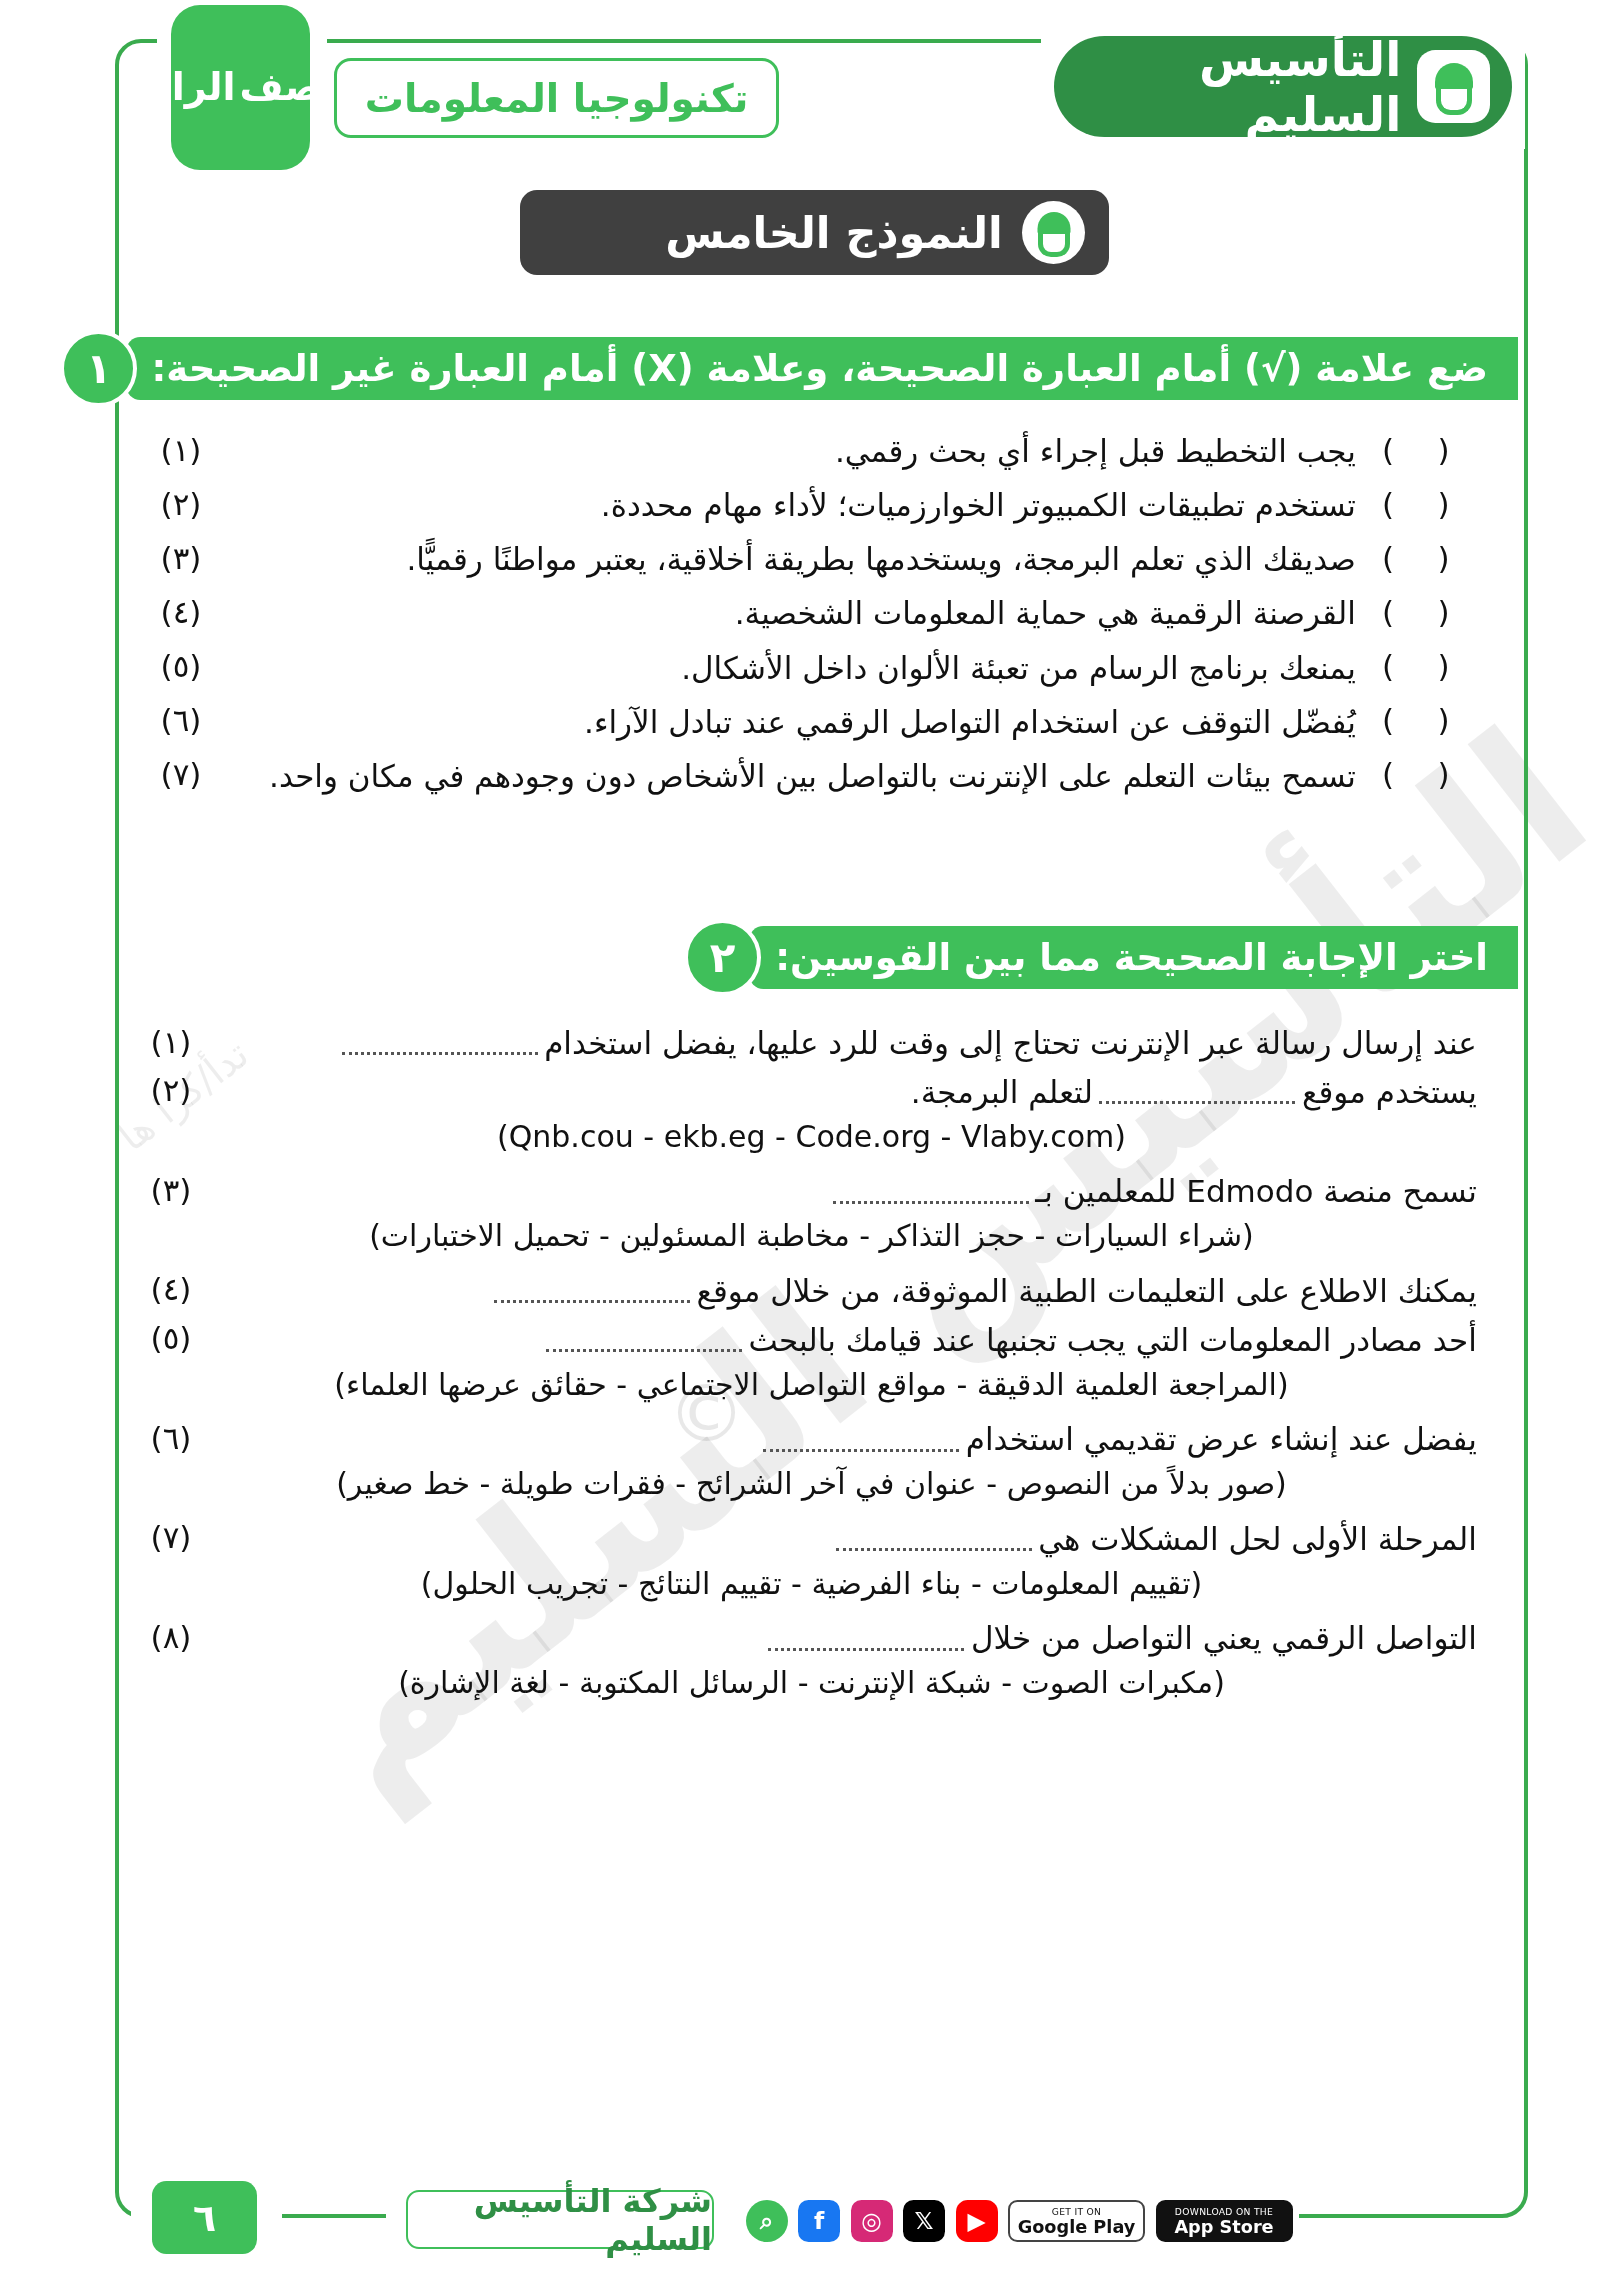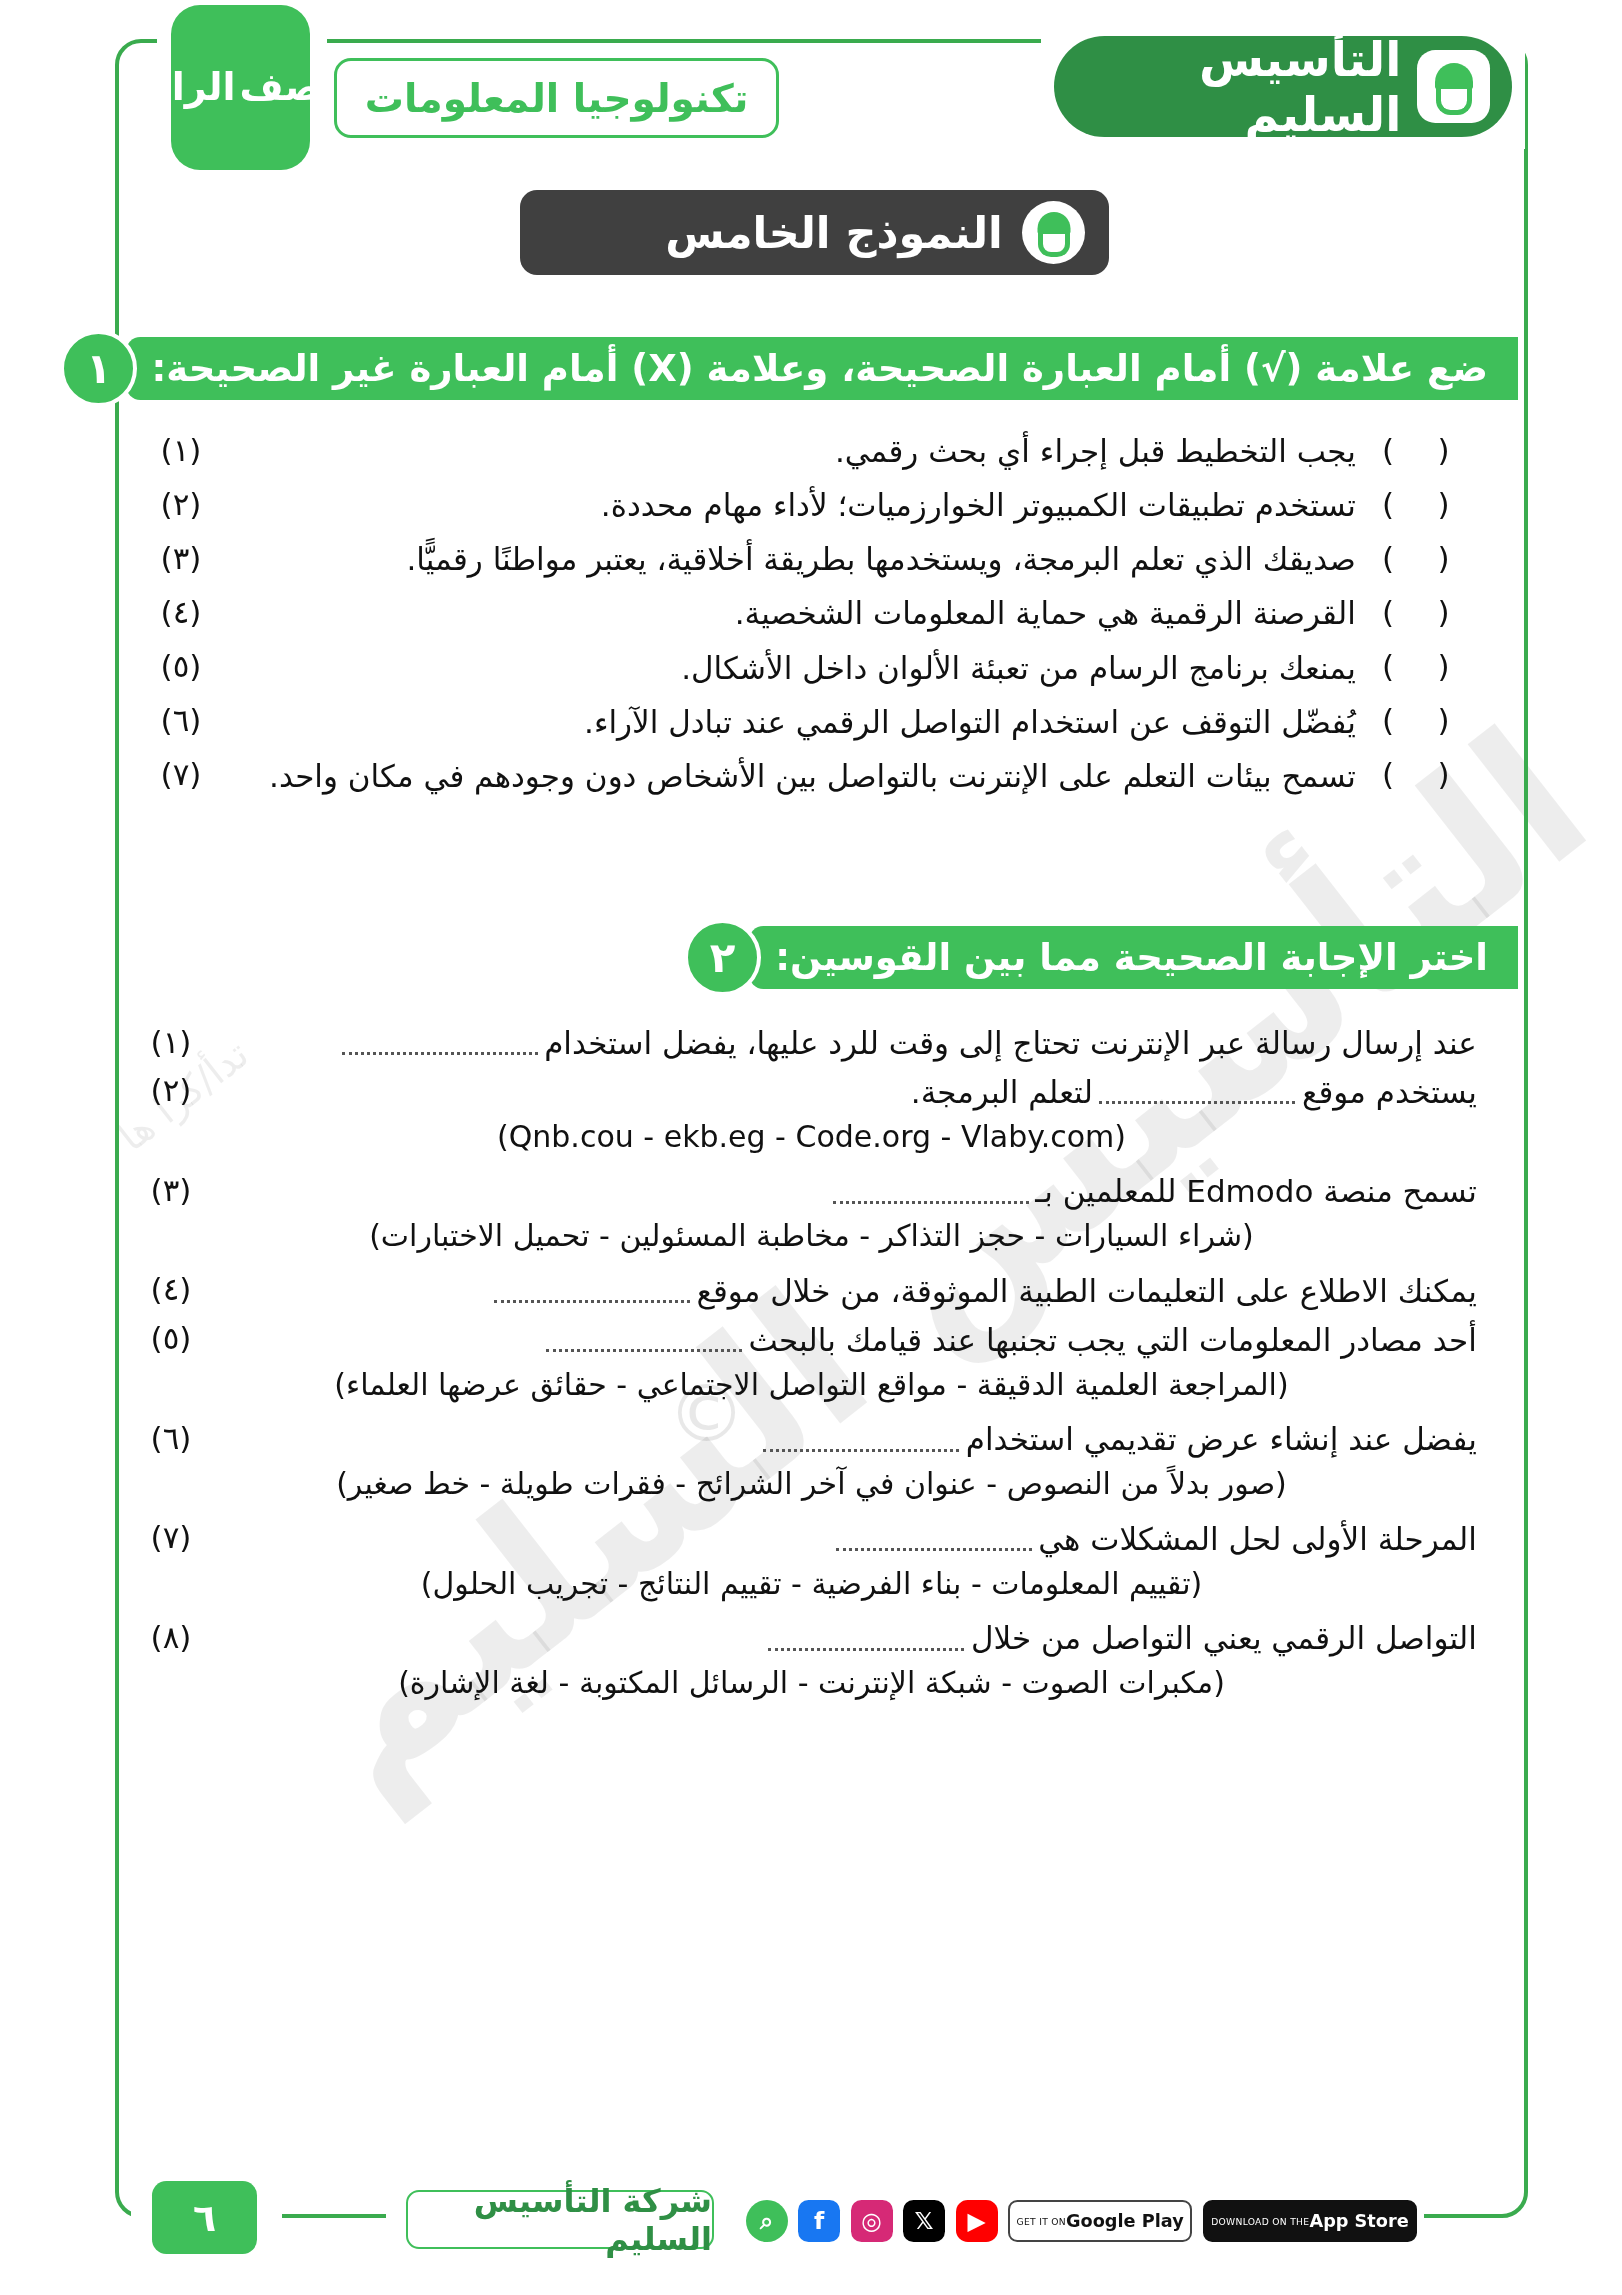--- a/index.html
+++ b/index.html
@@ -318,21 +318,21 @@
   .ficon { width: 42px; height: 42px; border-radius: 10.5px; display:flex; align-items:center; justify-content:center; color:#fff; font-size:23.6px; font-weight:bold; }
   .ficon.search { background:#3fbf5a; border-radius:50%; }
   .ficon.fb { background:#1877f2; }
   .ficon.ig { background: #d62976; }
   .ficon.x  { background: #000000; }
   .ficon.yt { background: #ff0000; border-radius: 11.8px; }
   .store {
     height: 42px; min-width: 137px;
     border: 2px solid #444;
     border-radius: 9.2px;
-    display:flex; align-items:center; justify-content:center;
+    display:flex; flex-direction: column; align-items:center; justify-content:center;
     font-size: 9.8px; color:#111; padding: 0 6.5px;
     direction: ltr;
   }
   .store b { font-size: 17.7px; }
   .store .sm { font-size: 9.2px; letter-spacing: 0.3px; }
   .store.apple { background: #111; color: #fff; border-color:#111; }
 </style>
 </head>
 <body>
 

